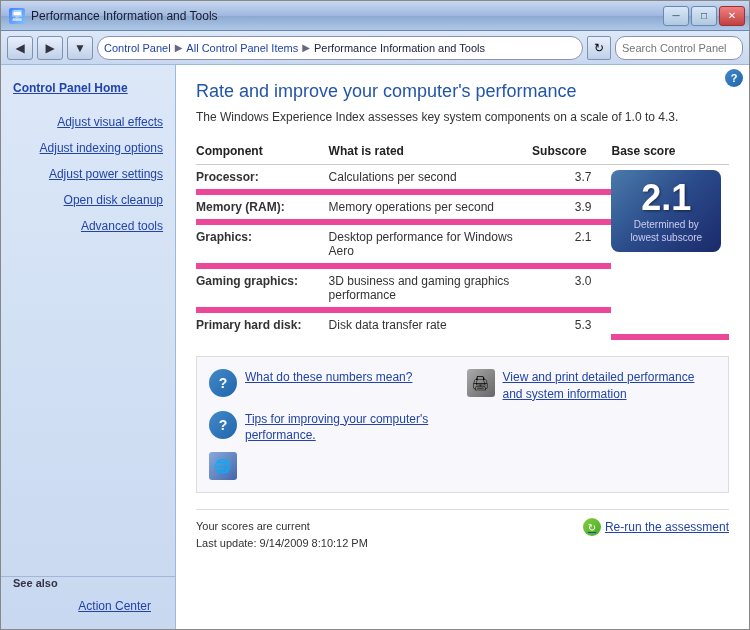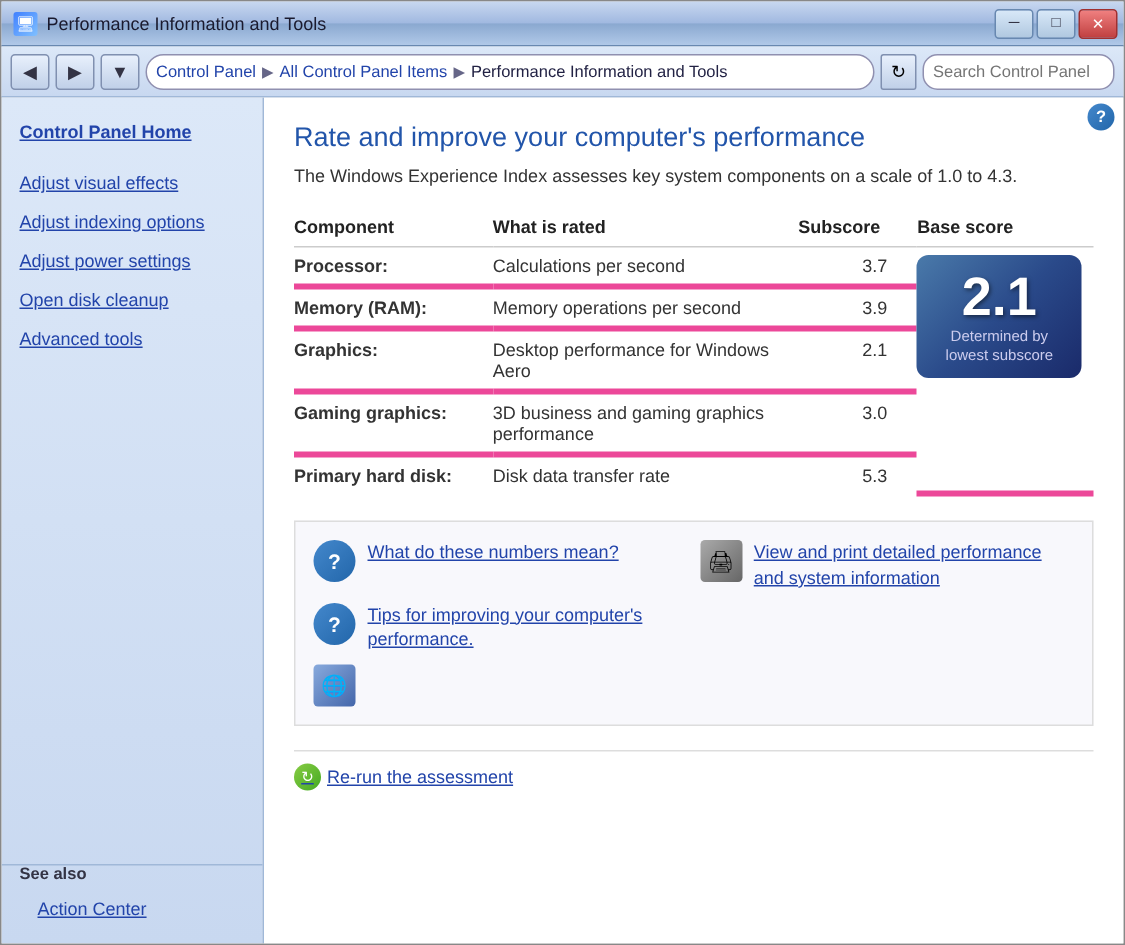--- a/index.html
+++ b/index.html
@@ -172,20 +172,21 @@
       display: flex;
       flex-direction: column;
     }
     .sidebar-link {
       padding: 4px 12px;
       cursor: pointer;
       color: #2244aa;
       font-size: 12px;
       text-decoration: underline;
       line-height: 1.5;
+      text-align: right;
     }
     .sidebar-link-main {
       padding: 6px 12px;
       cursor: pointer;
       color: #2244aa;
       font-size: 12px;
       font-weight: bold;
       text-decoration: underline;
     }
     .sidebar-section-title {
@@ -232,21 +233,21 @@
       padding: 4px 8px 6px 0;
       border-bottom: 1px solid #ccc;
     }
     .perf-table td {
       padding: 5px 8px 5px 0;
       font-size: 12px;
       color: #333;
       vertical-align: top;
     }
     .perf-table tr:not(:last-child) td {
-      border-bottom: 4px solid #ec4899;
+      border-bottom: 6px solid #ec4899;
     }
     .col-component { width: 140px; font-weight: bold; }
     .col-what { width: 220px; }
     .col-subscore { width: 80px; text-align: right; padding-right: 20px !important; }
     .col-basescore { width: 120px; text-align: center; }
     .base-score-cell {
       vertical-align: middle;
       text-align: center;
     }
     .score-box {
@@ -473,20 +474,24 @@
         <div class="link-item">
           <div class="link-icon">?</div>
           <span class="link-text">Tips for improving your computer's performance.</span>
         </div>
         <div class="link-item link-item-wide">
           <div style="width:28px;height:28px;flex-shrink:0;background:linear-gradient(135deg,#88aadd,#4466aa);border-radius:3px;display:flex;align-items:center;justify-content:center;font-size:14px;">🌐</div>
         </div>
       </div>
 
       <div class="bottom-bar">
+        <div class="score-status">
+          <div>Your scores are current</div>
+          <div>Last update: 9/14/2009 8:10:12 PM</div>
+        </div>
         <div class="rerun-btn">
           <div class="rerun-icon">↻</div>
           <span>Re-run the assessment</span>
         </div>
       </div>
     </div>
   </div>
 </div>
 
 </body></html>

